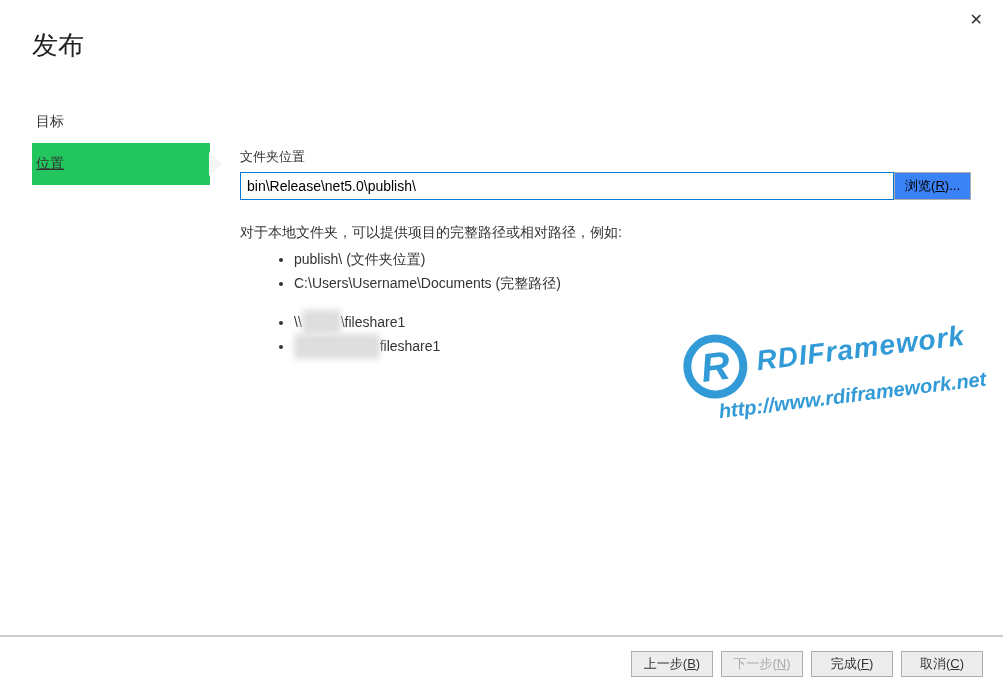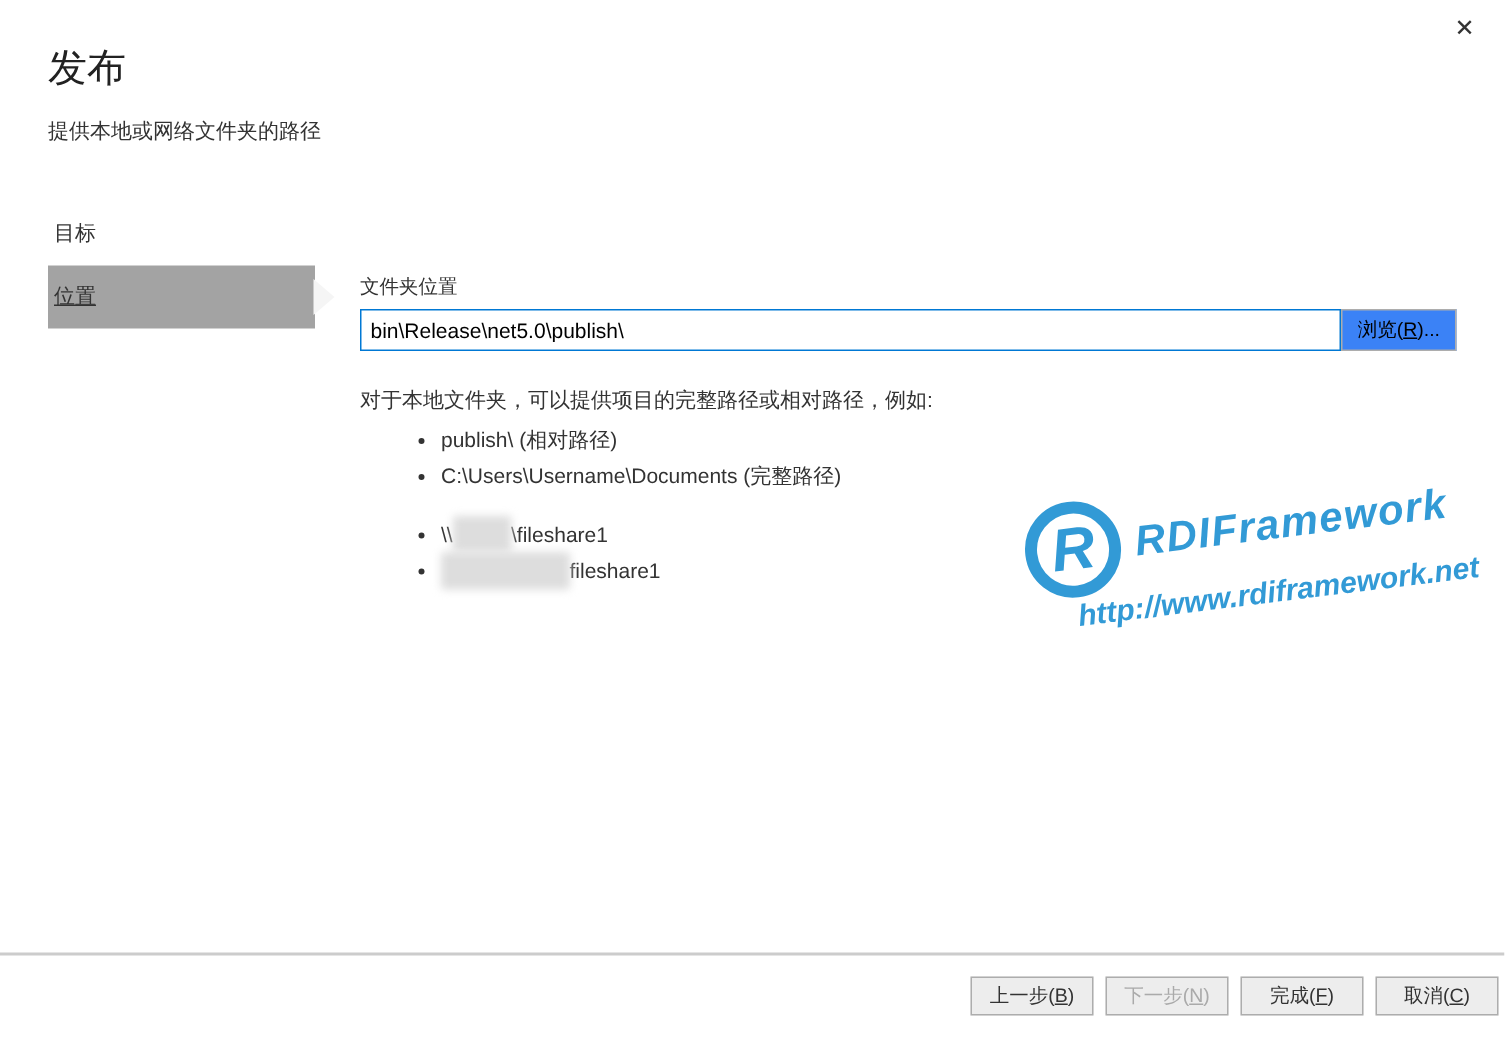--- a/index.html
+++ b/index.html
@@ -45,21 +45,21 @@
       width: 178px;
       flex-shrink: 0;
     }
     .nav-item {
       font-size: 14px;
       padding: 12px 0 12px 4px;
       color: #333;
       cursor: pointer;
     }
     .nav-item.active {
-      background: #a3a3a3;
+      background: #22c55e;
       position: relative;
       text-decoration: underline;
     }
     .nav-item.active::after {
       content:"";
       position:absolute;
       right:-13px;
       top:50%;
       transform:translateY(-50%);
       width:0;height:0;
@@ -161,21 +161,21 @@
       margin-left:30px;
     }
     .footer {
       position:absolute;
       left:0;right:0;bottom:0;
       height:56px;
       border-top:2px solid #ccc;
       display:flex;
       justify-content:flex-end;
       align-items:center;
-      padding:0 4px;
+      padding:0 20px;
       gap:8px;
       background:#fff;
     }
     .footer button {
       height:26px;
       min-width:82px;
       padding:0 10px;
       font-size:13px;
       font-family:inherit;
       border:1px solid #adadad;
@@ -190,41 +190,40 @@
     }
     .footer button:disabled .mn { color:#aaa; }
   </style>
 </head>
 <body>
 
 <button class="close-btn">✕</button>
 
 <div class="header">
   <div class="title">发布</div>
-  <div class="subtitle">提供本地或网络文件夹的路径</div>
 </div>
 
 <div class="content-wrap">
 
   <div class="sidebar">
     <div class="nav-item">目标</div>
     <div class="nav-item active">位置</div>
   </div>
 
   <div class="main">
     <div class="field-label">文件夹位置</div>
     <div class="field-row">
       <input class="text-input" type="text" value="bin\Release\net5.0\publish\" style="">
       <button class="browse-btn"><span>浏览(</span><span class="mn">R</span><span>)...</span></button>
     </div>
 
     <div class="help-text">
       <div>对于本地文件夹，可以提供项目的完整路径或相对路径，例如:</div>
       <ul>
-        <li>publish\ (相对路径)</li>
+        <li>publish\ (文件夹位置)</li>
         <li>C:\Users\Username\Documents (完整路径)</li>
       </ul>
       <ul>
         <li><span>\\</span><span class="blur">server</span><span>\fileshare1</span></li>
         <li><span class="blur">\\192.168.0.1\</span><span>fileshare1</span></li>
       </ul>
     </div>
   </div>
 </div>
 

